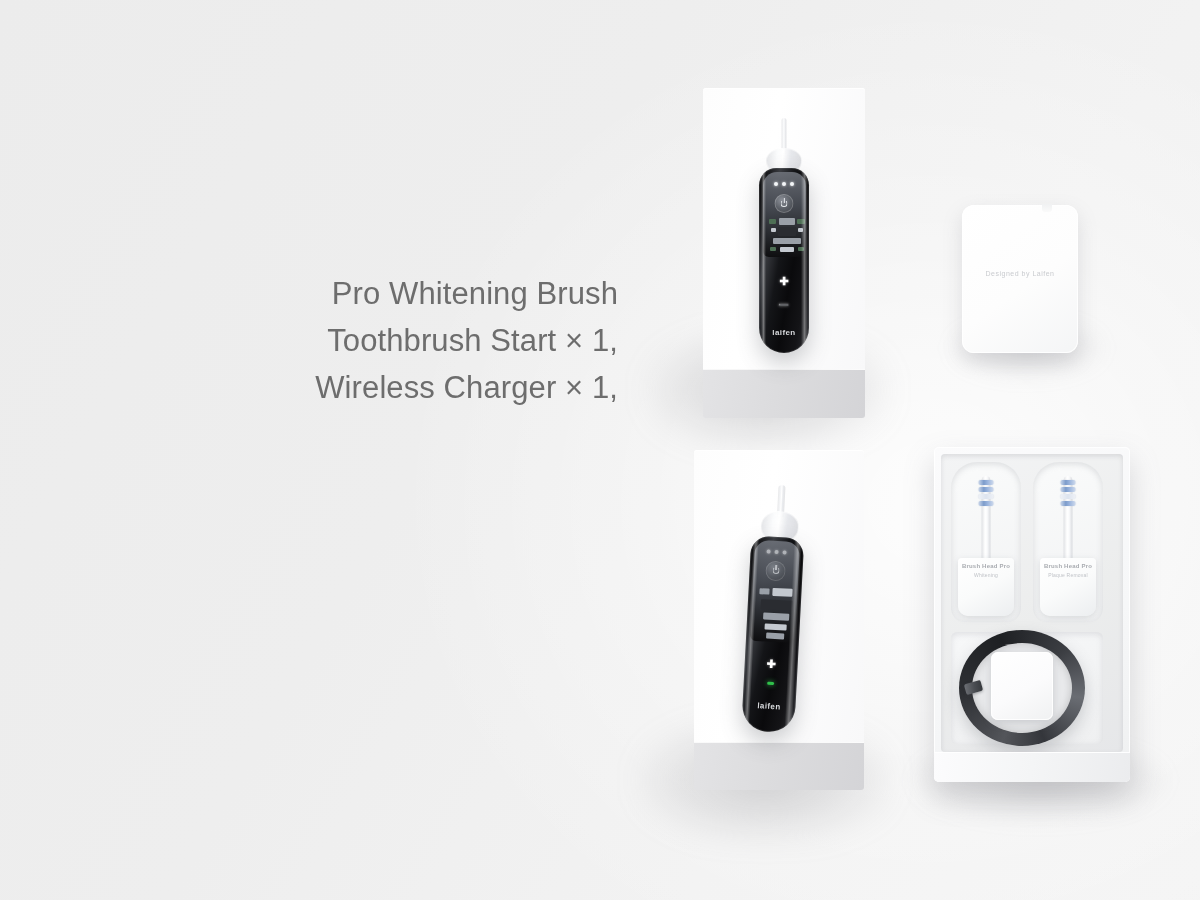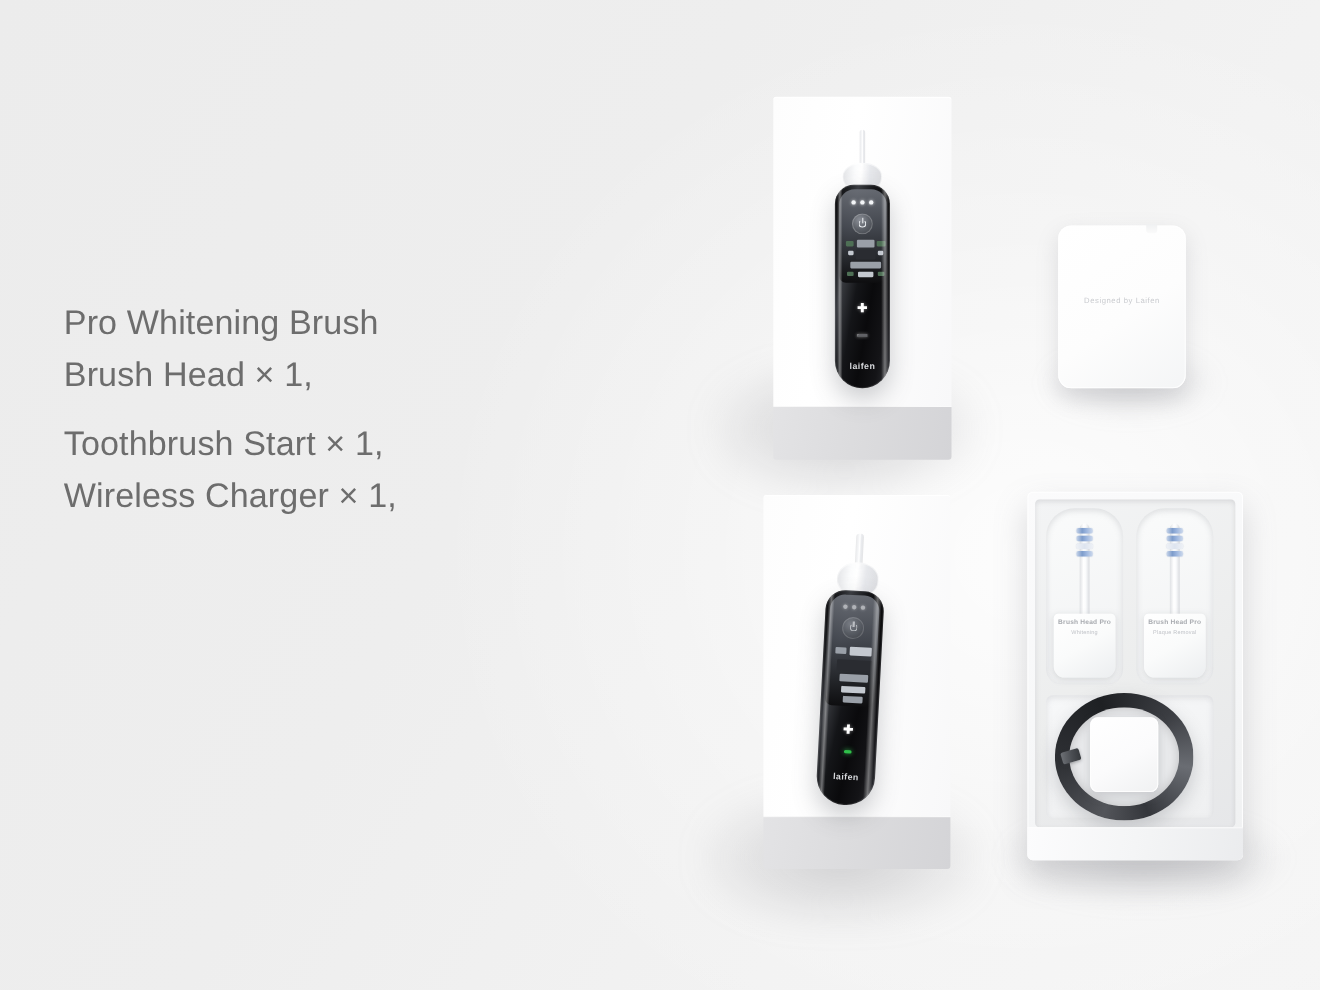--- a/index.html
+++ b/index.html
@@ -16,21 +16,21 @@
       radial-gradient(ellipse 58% 72% at 78% 56%, rgba(255,255,255,0.85) 0%, rgba(255,255,255,0.30) 45%, rgba(255,255,255,0) 78%),
       linear-gradient(120deg, #ececec 0%, #eeeeee 40%, #f2f2f2 70%, #f4f4f4 100%);
   }
 
   
   .copy { position:absolute; left:58px; top:196px; width:560px; }
   .headline {
     font-size:58px; font-weight:700; color:#18181a;
     letter-spacing:-0.6px; line-height:1.05;
   }
-  .itemlist { margin-top:74px; }
+  .itemlist { margin-top:74px;text-align:right; }
   .item {
     font-size:31px; line-height:1.52; color:#6d6d6d;
     font-weight:400; letter-spacing:0.1px;
     margin-bottom:16px;
   }
   .item.tight { margin-bottom:0; }
 
   
   .scene { position:absolute; }
 
@@ -228,21 +228,20 @@
   }
 </style>
 </head>
 <body>
 
 <div id="stage">
 
   <div class="copy">
     <div class="itemlist">
       <div class="item tight">Pro Whitening Brush</div>
-      <div class="item">Brush Head × 1,</div>
       <div class="item tight">Toothbrush Start × 1,</div>
       <div class="item">Wireless Charger × 1,</div>
     </div>
   </div>
 
   <div class="riser-shadow" style="left:648px; top:330px; width:240px; height:120px;"></div>
   <div class="scene" style="left:703px; top:88px; width:162px; height:330px;">
     <div class="riser-top" style="height:281px;"></div>
     <div class="riser-edge" style="top:281px;"></div>
     <div class="riser-front" style="top:282px; height:48px;"></div>

